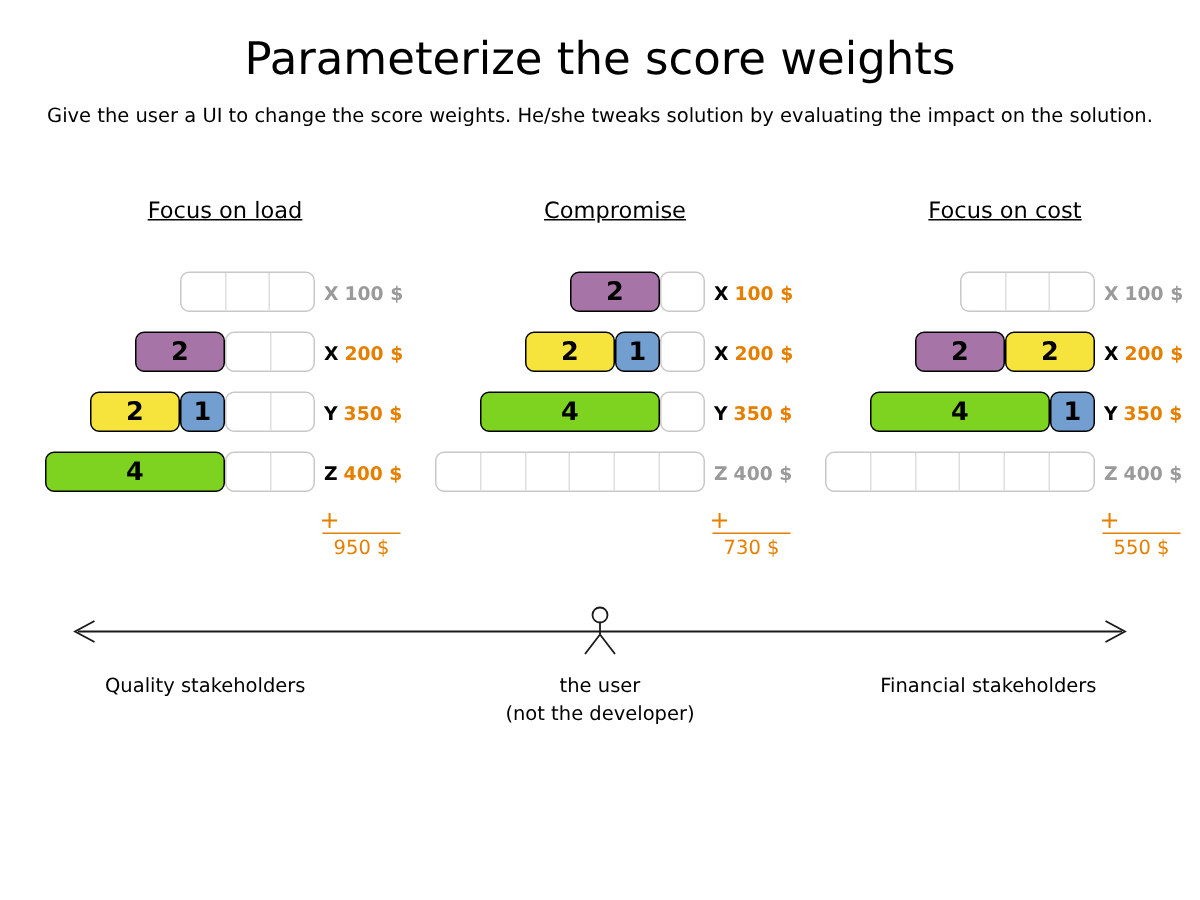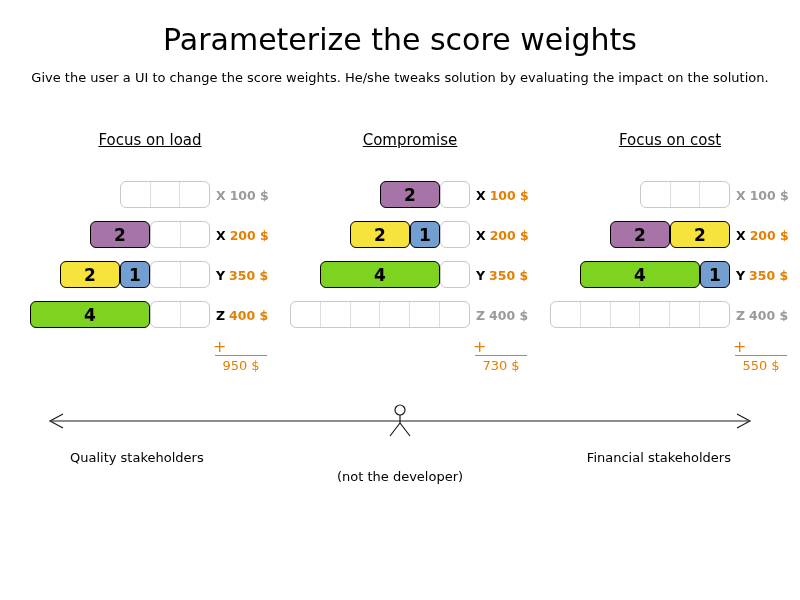--- a/index.html
+++ b/index.html
@@ -226,16 +226,17 @@
       </g>
       <g stroke="#1a1a1a" stroke-width="1.2" fill="none">
         <circle cx="400" cy="10" r="5" fill="#ffffff"></circle>
         <line x1="400" y1="15" x2="400" y2="23"></line>
         <line x1="400" y1="23" x2="390" y2="36"></line>
         <line x1="400" y1="23" x2="410" y2="36"></line>
       </g>
     </svg>
     <div class="axis-label left">Quality stakeholders</div>
     <div class="axis-label right">Financial stakeholders</div>
+    <div class="user-caption l1">the user</div>
     <div class="user-caption l2">(not the developer)</div>
   </div>
 
 </div>
 
 </body></html>

